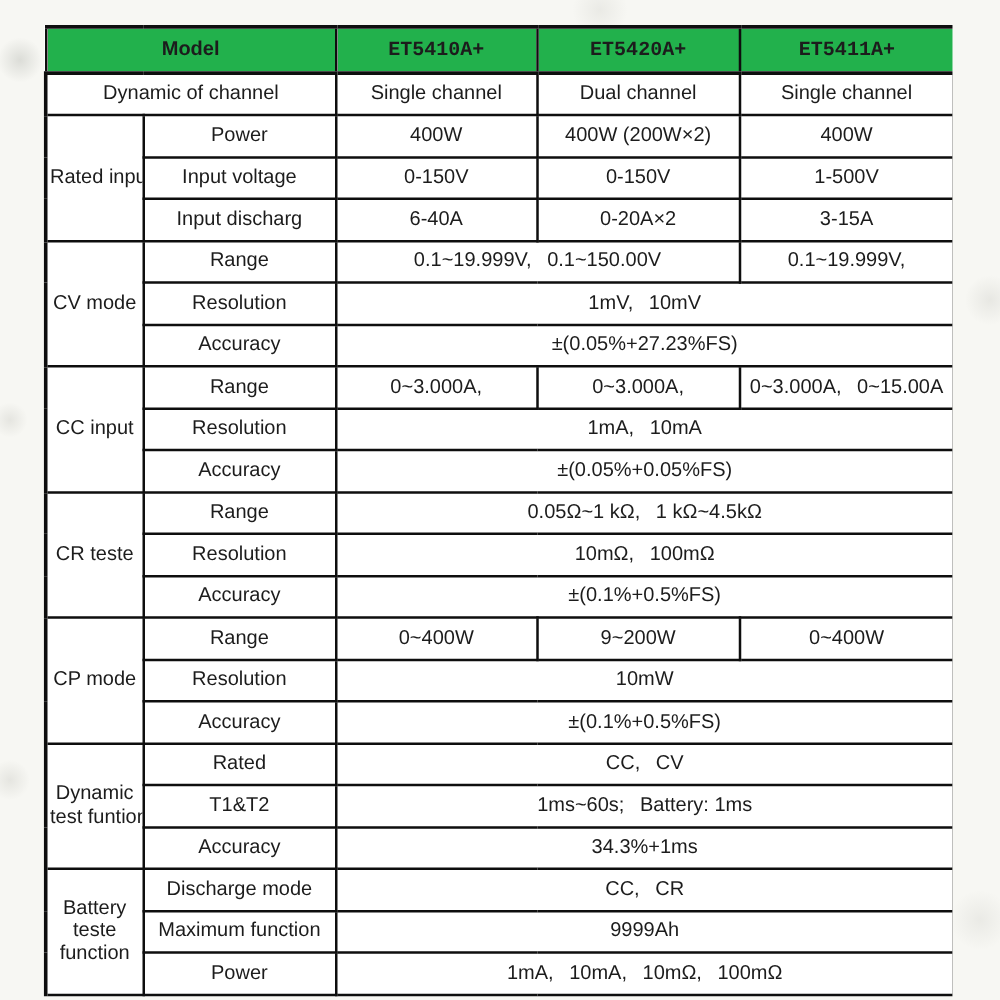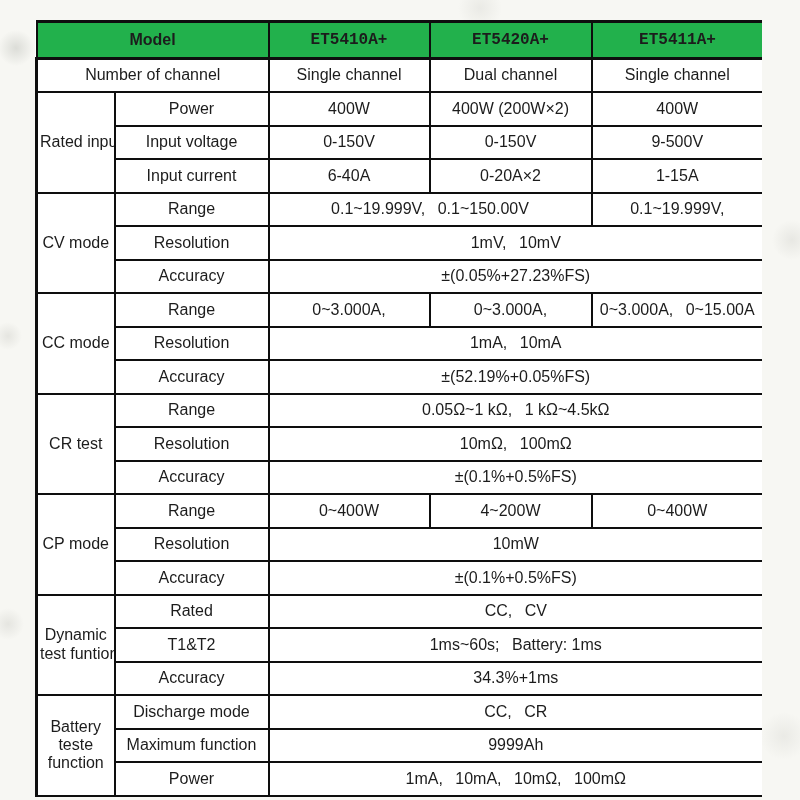--- a/index.html
+++ b/index.html
@@ -81,96 +81,96 @@
 
     <tbody>
         <tr class="header-row">
       <td colspan="2" class="green model-title outer-l">Model</td>
       <td class="green model-name">ET5410A+</td>
       <td class="green model-name">ET5420A+</td>
       <td class="green model-name outer-r">ET5411A+</td>
     </tr>
 
     <tr class="data-row">
-      <td colspan="2" class="label-cell outer-l">Number of channel</td>
+      <td colspan="2" class="label-cell outer-l">Dynamic of channel</td>
       <td class="value-cell">Single channel</td>
       <td class="value-cell">Dual channel</td>
       <td class="value-cell outer-r">Single channel</td>
     </tr>
 
     <tr class="data-row">
       <td rowspan="3" class="group-cell outer-l">Rated input</td>
       <td class="label-cell">Power</td>
       <td class="value-cell">400W</td>
       <td class="value-cell">400W (200W×2)</td>
       <td class="value-cell outer-r">400W</td>
     </tr>
     <tr class="data-row">
       <td class="label-cell">Input voltage</td>
       <td class="value-cell">0-150V</td>
       <td class="value-cell">0-150V</td>
-      <td class="value-cell outer-r">9-500V</td>
-    </tr>
-    <tr class="data-row">
-      <td class="label-cell">Input current</td>
+      <td class="value-cell outer-r">1-500V</td>
+    </tr>
+    <tr class="data-row">
+      <td class="label-cell">Input discharg</td>
       <td class="value-cell">6-40A</td>
       <td class="value-cell">0-20A×2</td>
-      <td class="value-cell outer-r">1-15A</td>
+      <td class="value-cell outer-r">3-15A</td>
     </tr>
 
     <tr class="data-row">
       <td rowspan="3" class="group-cell outer-l">CV mode</td>
       <td class="label-cell">Range</td>
       <td colspan="2" class="value-cell">0.1~19.999V,  0.1~150.00V</td>
       <td class="value-cell outer-r">0.1~19.999V,</td>
     </tr>
     <tr class="data-row">
       <td class="label-cell">Resolution</td>
       <td colspan="3" class="value-cell outer-r">1mV,  10mV</td>
     </tr>
     <tr class="data-row">
       <td class="label-cell">Accuracy</td>
       <td colspan="3" class="value-cell outer-r">±(0.05%+27.23%FS)</td>
     </tr>
 
     <tr class="data-row">
-      <td rowspan="3" class="group-cell outer-l">CC mode</td>
+      <td rowspan="3" class="group-cell outer-l">CC input</td>
       <td class="label-cell">Range</td>
       <td class="value-cell">0~3.000A,</td>
       <td class="value-cell">0~3.000A,</td>
       <td class="value-cell outer-r">0~3.000A,  0~15.00A</td>
     </tr>
     <tr class="data-row">
       <td class="label-cell">Resolution</td>
       <td colspan="3" class="value-cell outer-r">1mA,  10mA</td>
     </tr>
     <tr class="data-row">
       <td class="label-cell">Accuracy</td>
-      <td colspan="3" class="value-cell outer-r">±(52.19%+0.05%FS)</td>
-    </tr>
-
-    <tr class="data-row">
-      <td rowspan="3" class="group-cell outer-l">CR test</td>
+      <td colspan="3" class="value-cell outer-r">±(0.05%+0.05%FS)</td>
+    </tr>
+
+    <tr class="data-row">
+      <td rowspan="3" class="group-cell outer-l">CR teste</td>
       <td class="label-cell">Range</td>
       <td colspan="3" class="value-cell outer-r">0.05Ω~1 kΩ,  1 kΩ~4.5kΩ</td>
     </tr>
     <tr class="data-row">
       <td class="label-cell">Resolution</td>
       <td colspan="3" class="value-cell outer-r">10mΩ,  100mΩ</td>
     </tr>
     <tr class="data-row">
       <td class="label-cell">Accuracy</td>
       <td colspan="3" class="value-cell outer-r">±(0.1%+0.5%FS)</td>
     </tr>
 
     <tr class="data-row">
       <td rowspan="3" class="group-cell outer-l">CP mode</td>
       <td class="label-cell">Range</td>
       <td class="value-cell">0~400W</td>
-      <td class="value-cell">4~200W</td>
+      <td class="value-cell">9~200W</td>
       <td class="value-cell outer-r">0~400W</td>
     </tr>
     <tr class="data-row">
       <td class="label-cell">Resolution</td>
       <td colspan="3" class="value-cell outer-r">10mW</td>
     </tr>
     <tr class="data-row">
       <td class="label-cell">Accuracy</td>
       <td colspan="3" class="value-cell outer-r">±(0.1%+0.5%FS)</td>
     </tr>

